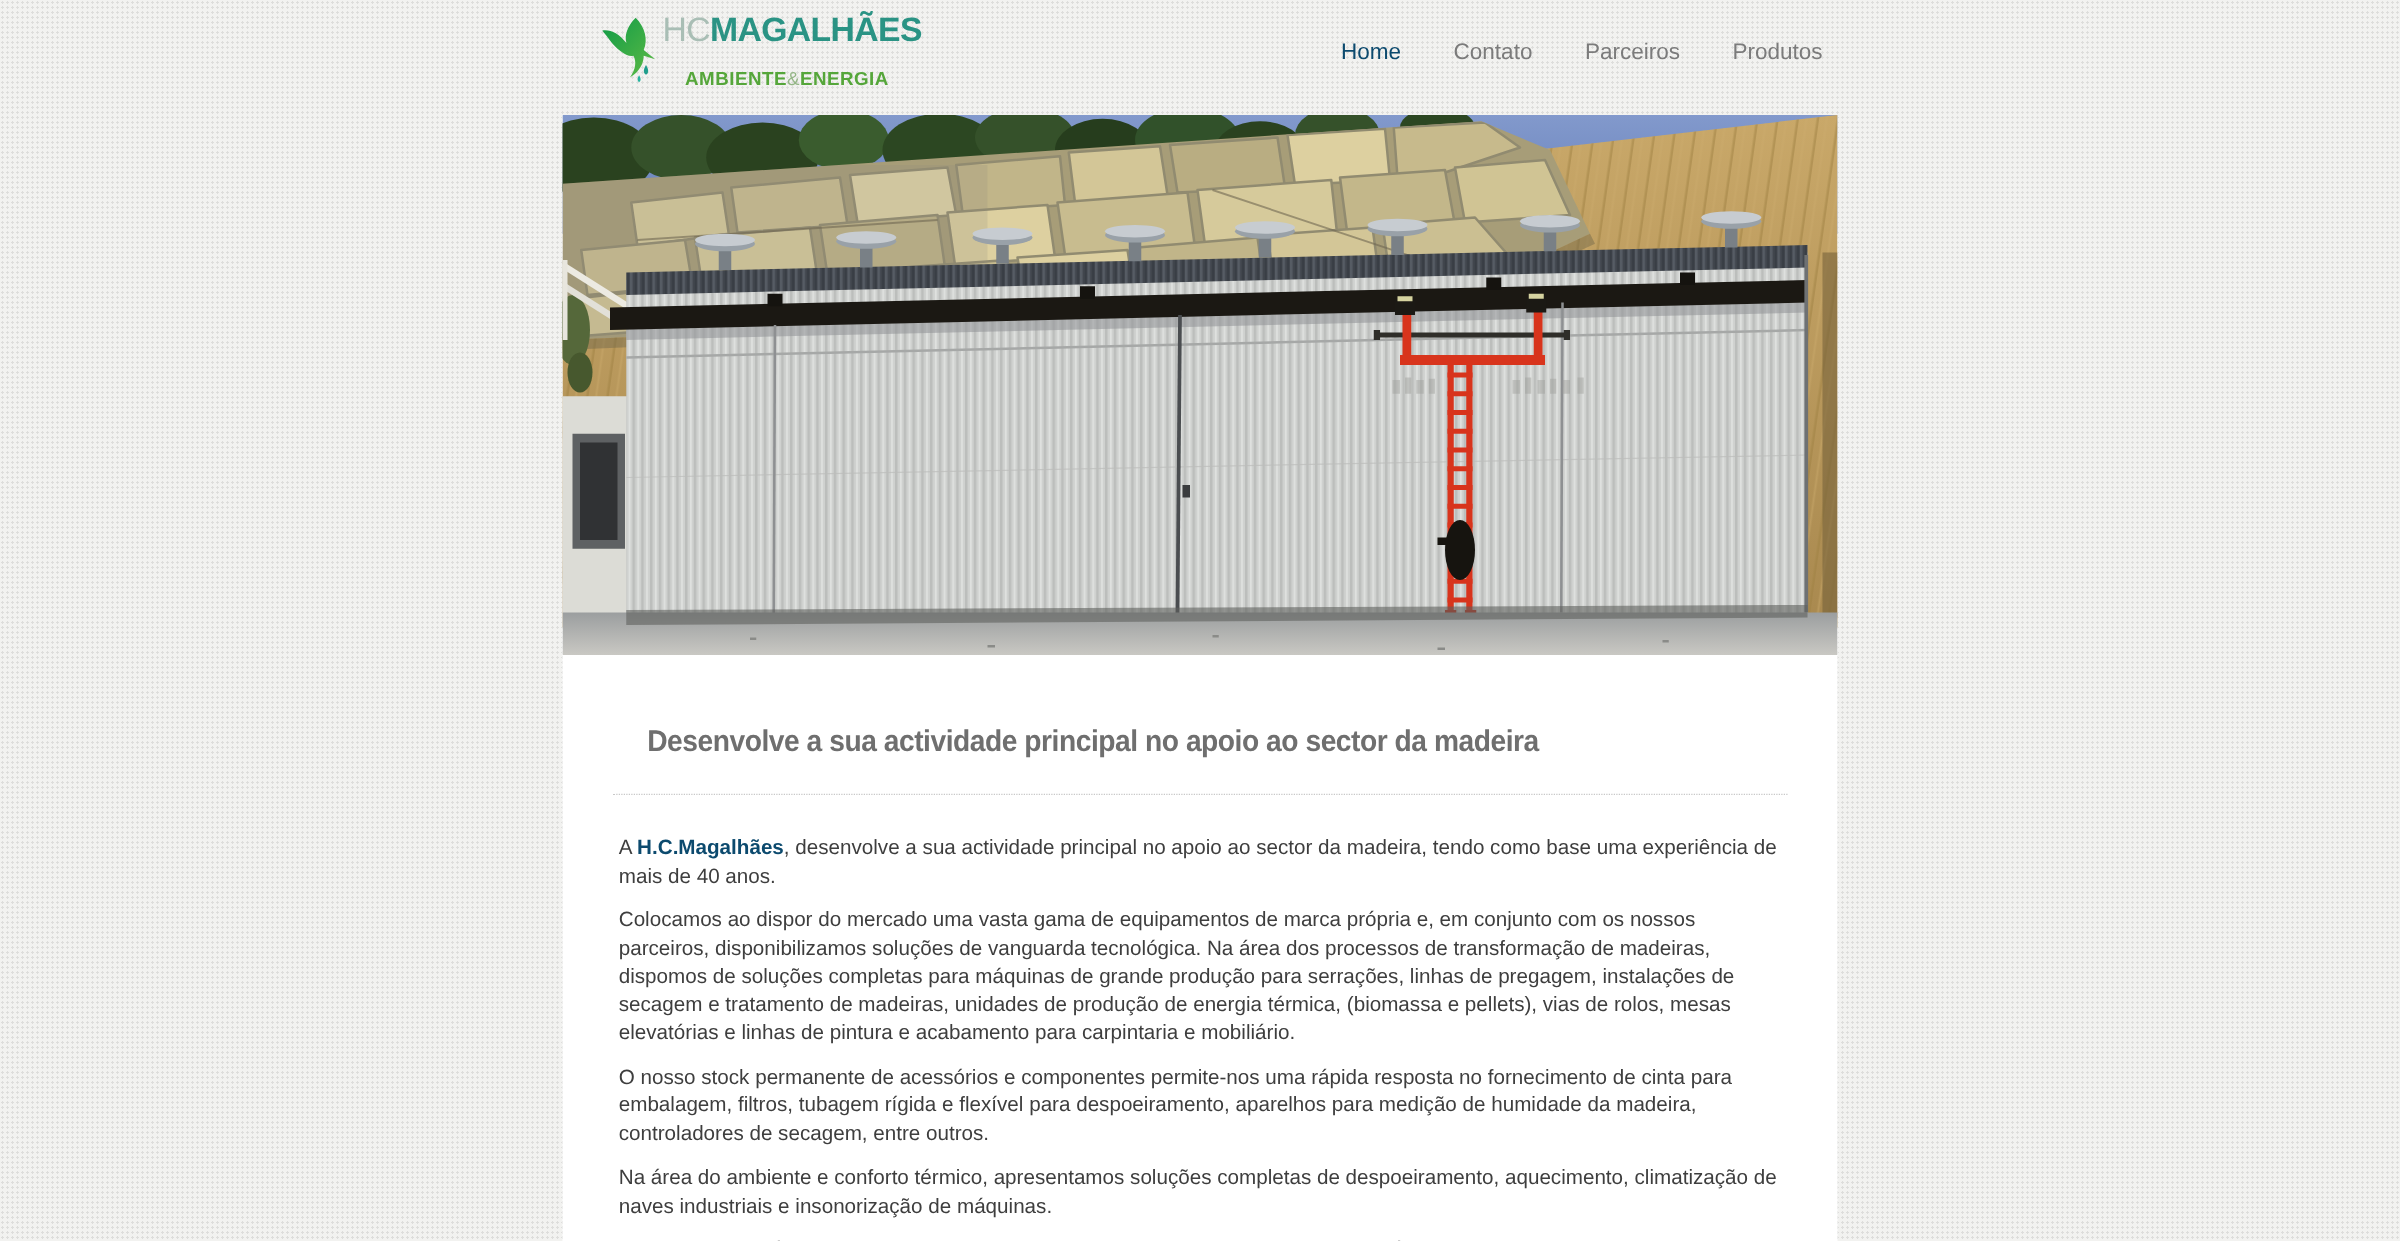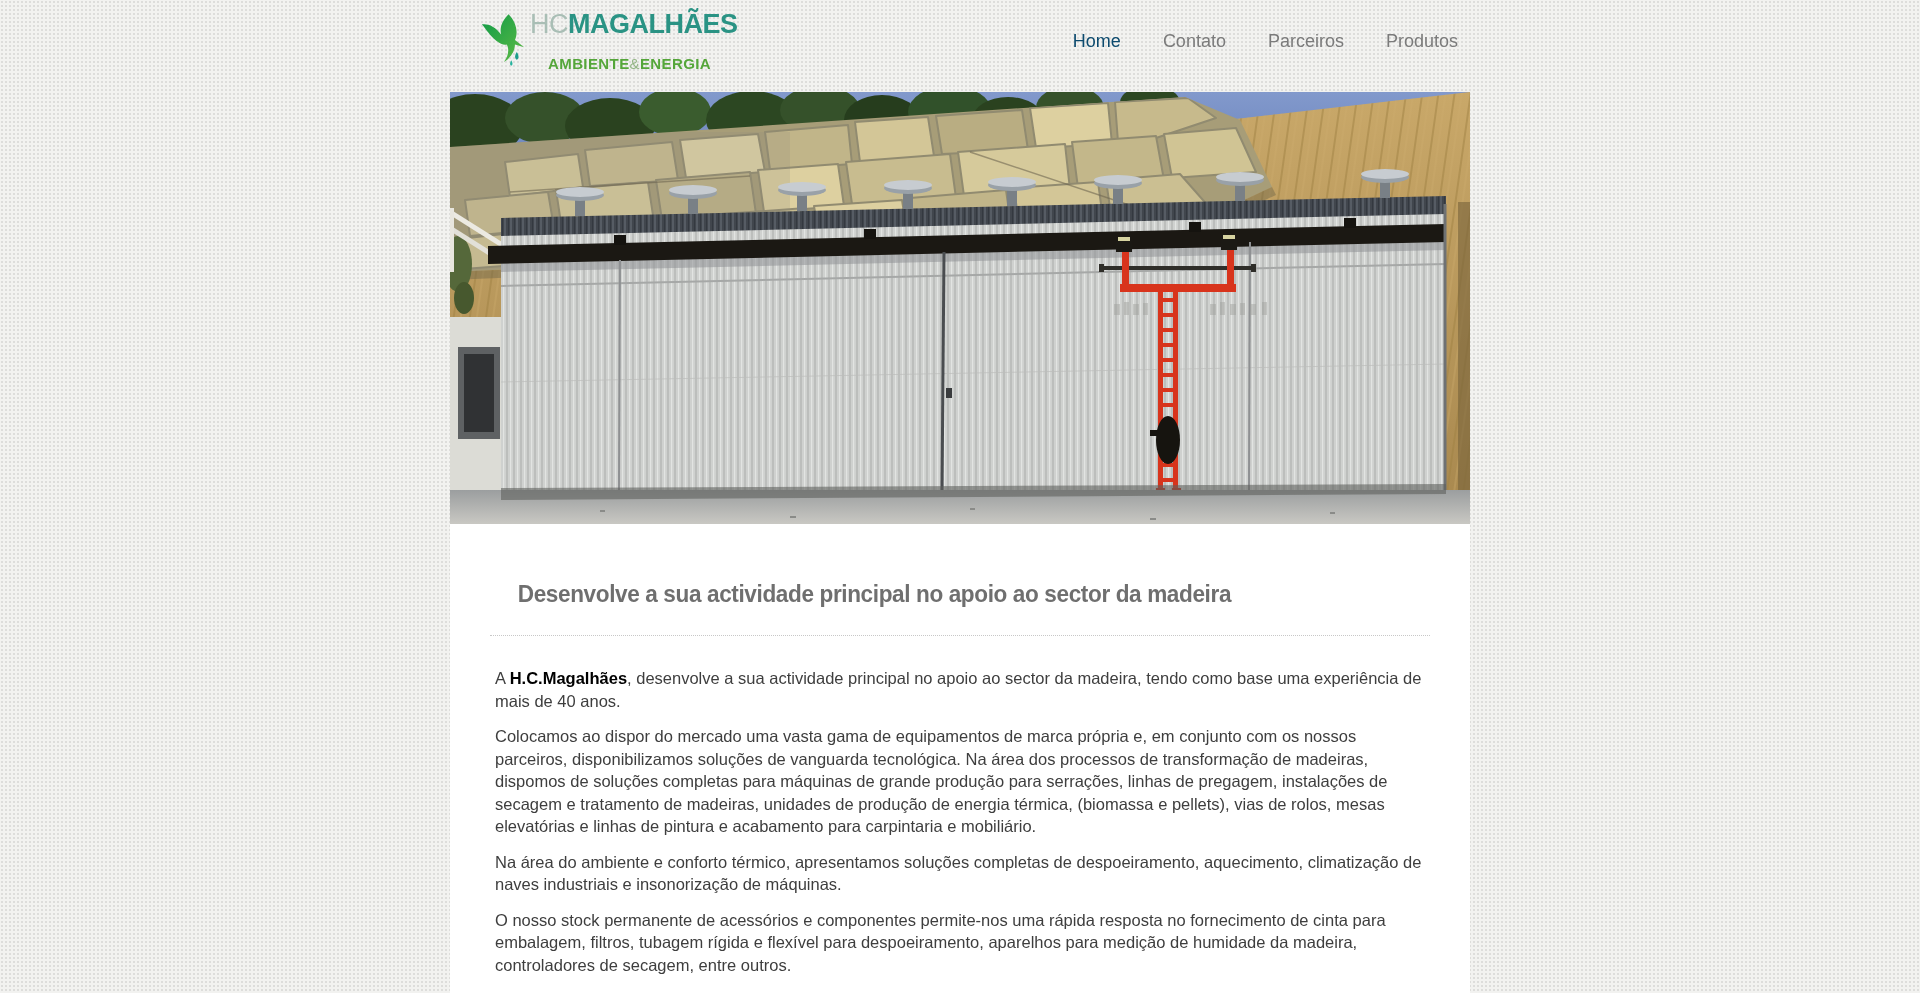--- a/index.html
+++ b/index.html
@@ -41,21 +41,21 @@
     font-size: 24px; font-weight: 700; color: #6f6f6f;
     letter-spacing: -0.4px;
   }
   .article h1 span { display: inline-block; transform: scaleX(0.94); transform-origin: center; }
   .divider { border: 0; border-top: 1px dotted #c8c8c8; margin: 27px -5px 0; }
   .article p {
     font-size: 16.5px; line-height: 22.5px; color: #3e3e3e;
     margin: 13px 0 0;
   }
   .article p.first { margin-top: 31px; }
-  .article strong { font-weight: 700; color: #000000; }
+  .article strong { font-weight: 700; color: #0c4a6e; }
 </style>
 </head>
 <body>
 
 <div class="header">
   <a class="logo">
     <svg class="logo-bird" viewBox="0 0 50 58">
       <defs>
         <linearGradient id="birdGrad" x1="0" y1="0" x2="1" y2="1">
           <stop offset="0" stop-color="#0f9a47"></stop>
@@ -318,17 +318,17 @@
       <rect x="700" y="426" width="6" height="2" fill="#8a8b88"></rect>
       <rect x="880" y="420" width="5" height="2" fill="#8a8b88"></rect>
     </g>
   </svg>
 
   <div class="article">
     <h1><span>Desenvolve a sua actividade principal no apoio ao sector da madeira</span></h1>
     <hr class="divider">
     <p class="first"><span>A </span><strong>H.C.Magalhães</strong><span>, desenvolve a sua actividade principal no apoio ao sector da madeira, tendo como base uma experiência de mais de 40 anos.</span></p>
     <p>Colocamos ao dispor do mercado uma vasta gama de equipamentos de marca própria e, em conjunto com os nossos parceiros, disponibilizamos soluções de vanguarda tecnológica. Na área dos processos de transformação de madeiras, dispomos de soluções completas para máquinas de grande produção para serrações, linhas de pregagem, instalações de secagem e tratamento de madeiras, unidades de produção de energia térmica, (biomassa e pellets), vias de rolos, mesas elevatórias e linhas de pintura e acabamento para carpintaria e mobiliário.</p>
+    <p>O nosso stock permanente de acessórios e componentes permite-nos uma rápida resposta no fornecimento de cinta para embalagem, filtros, tubagem rígida e flexível para despoeiramento, aparelhos para medição de humidade da madeira, controladores de secagem, entre outros.</p>
     <p>Na área do ambiente e conforto térmico, apresentamos soluções completas de despoeiramento, aquecimento, climatização de naves industriais e insonorização de máquinas.</p>
-    <p>O nosso stock permanente de acessórios e componentes permite-nos uma rápida resposta no fornecimento de cinta para embalagem, filtros, tubagem rígida e flexível para despoeiramento, aparelhos para medição de humidade da madeira, controladores de secagem, entre outros.</p>
     <p>A nossa equipa técnica encontra-se preparada para prestar serviços de assistência técnica multimarca numa vasta gama de equipamentos e sistemas industriais do sector da madeira.</p>
   </div>
 </div>
 
 </body></html>

